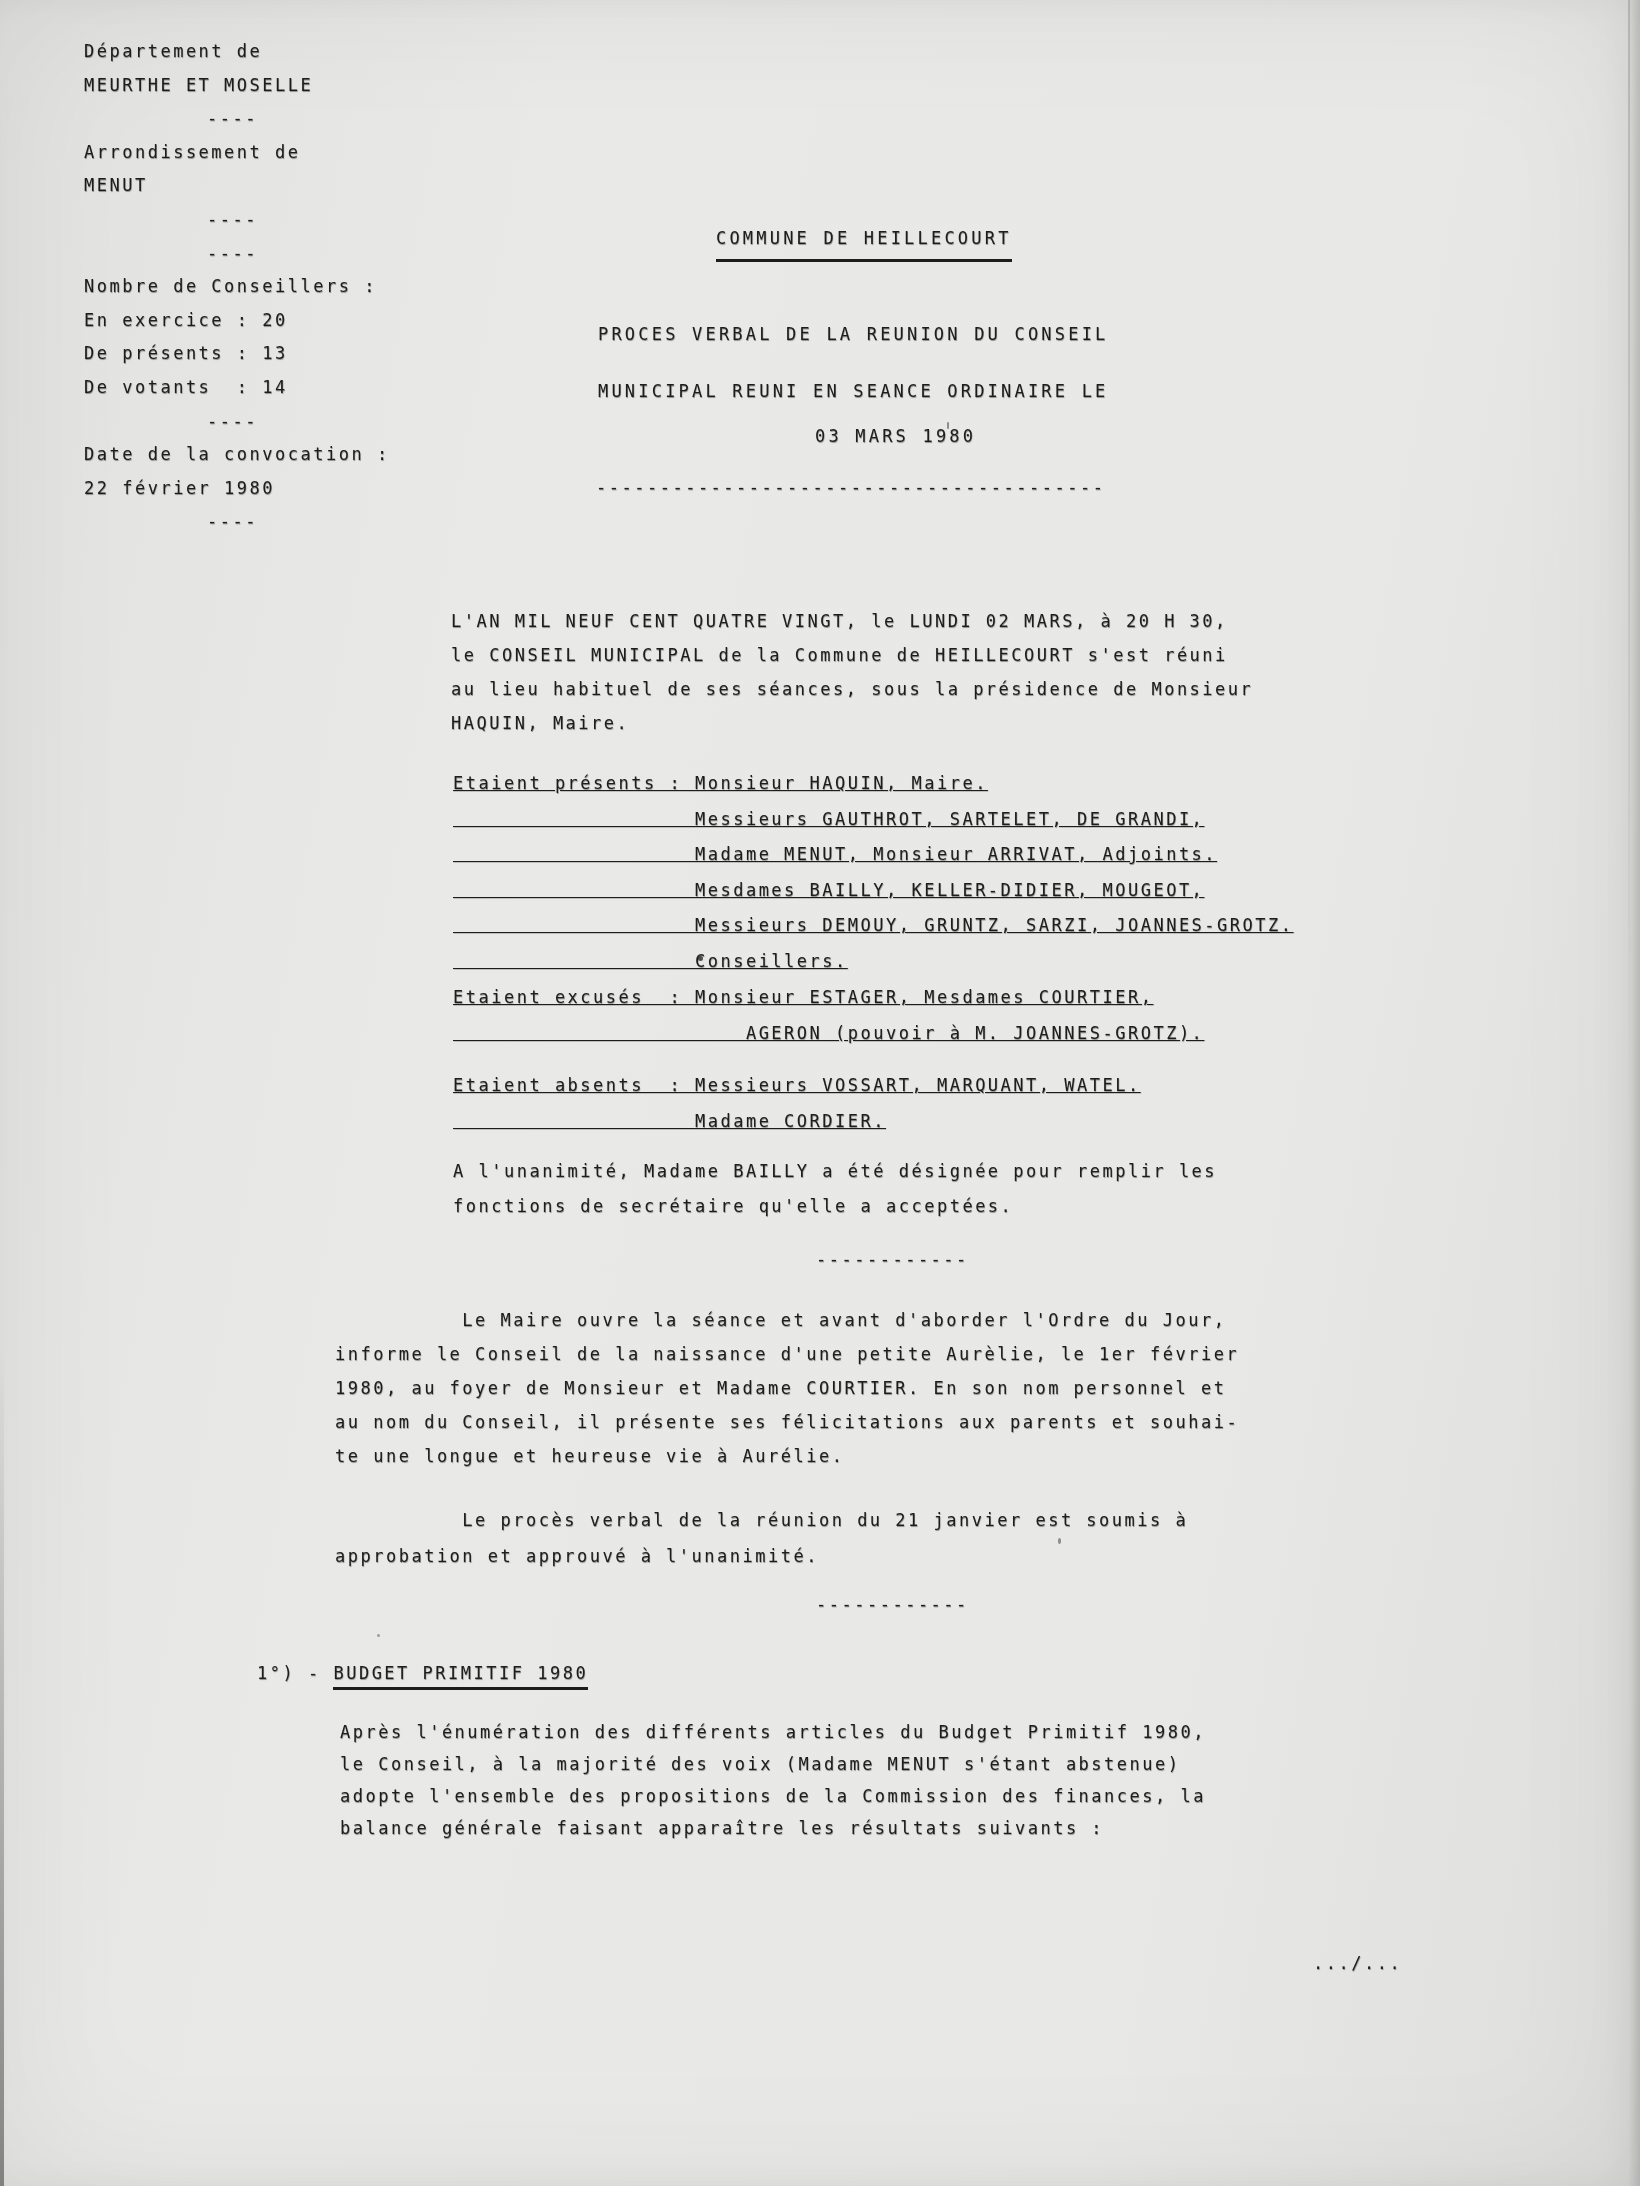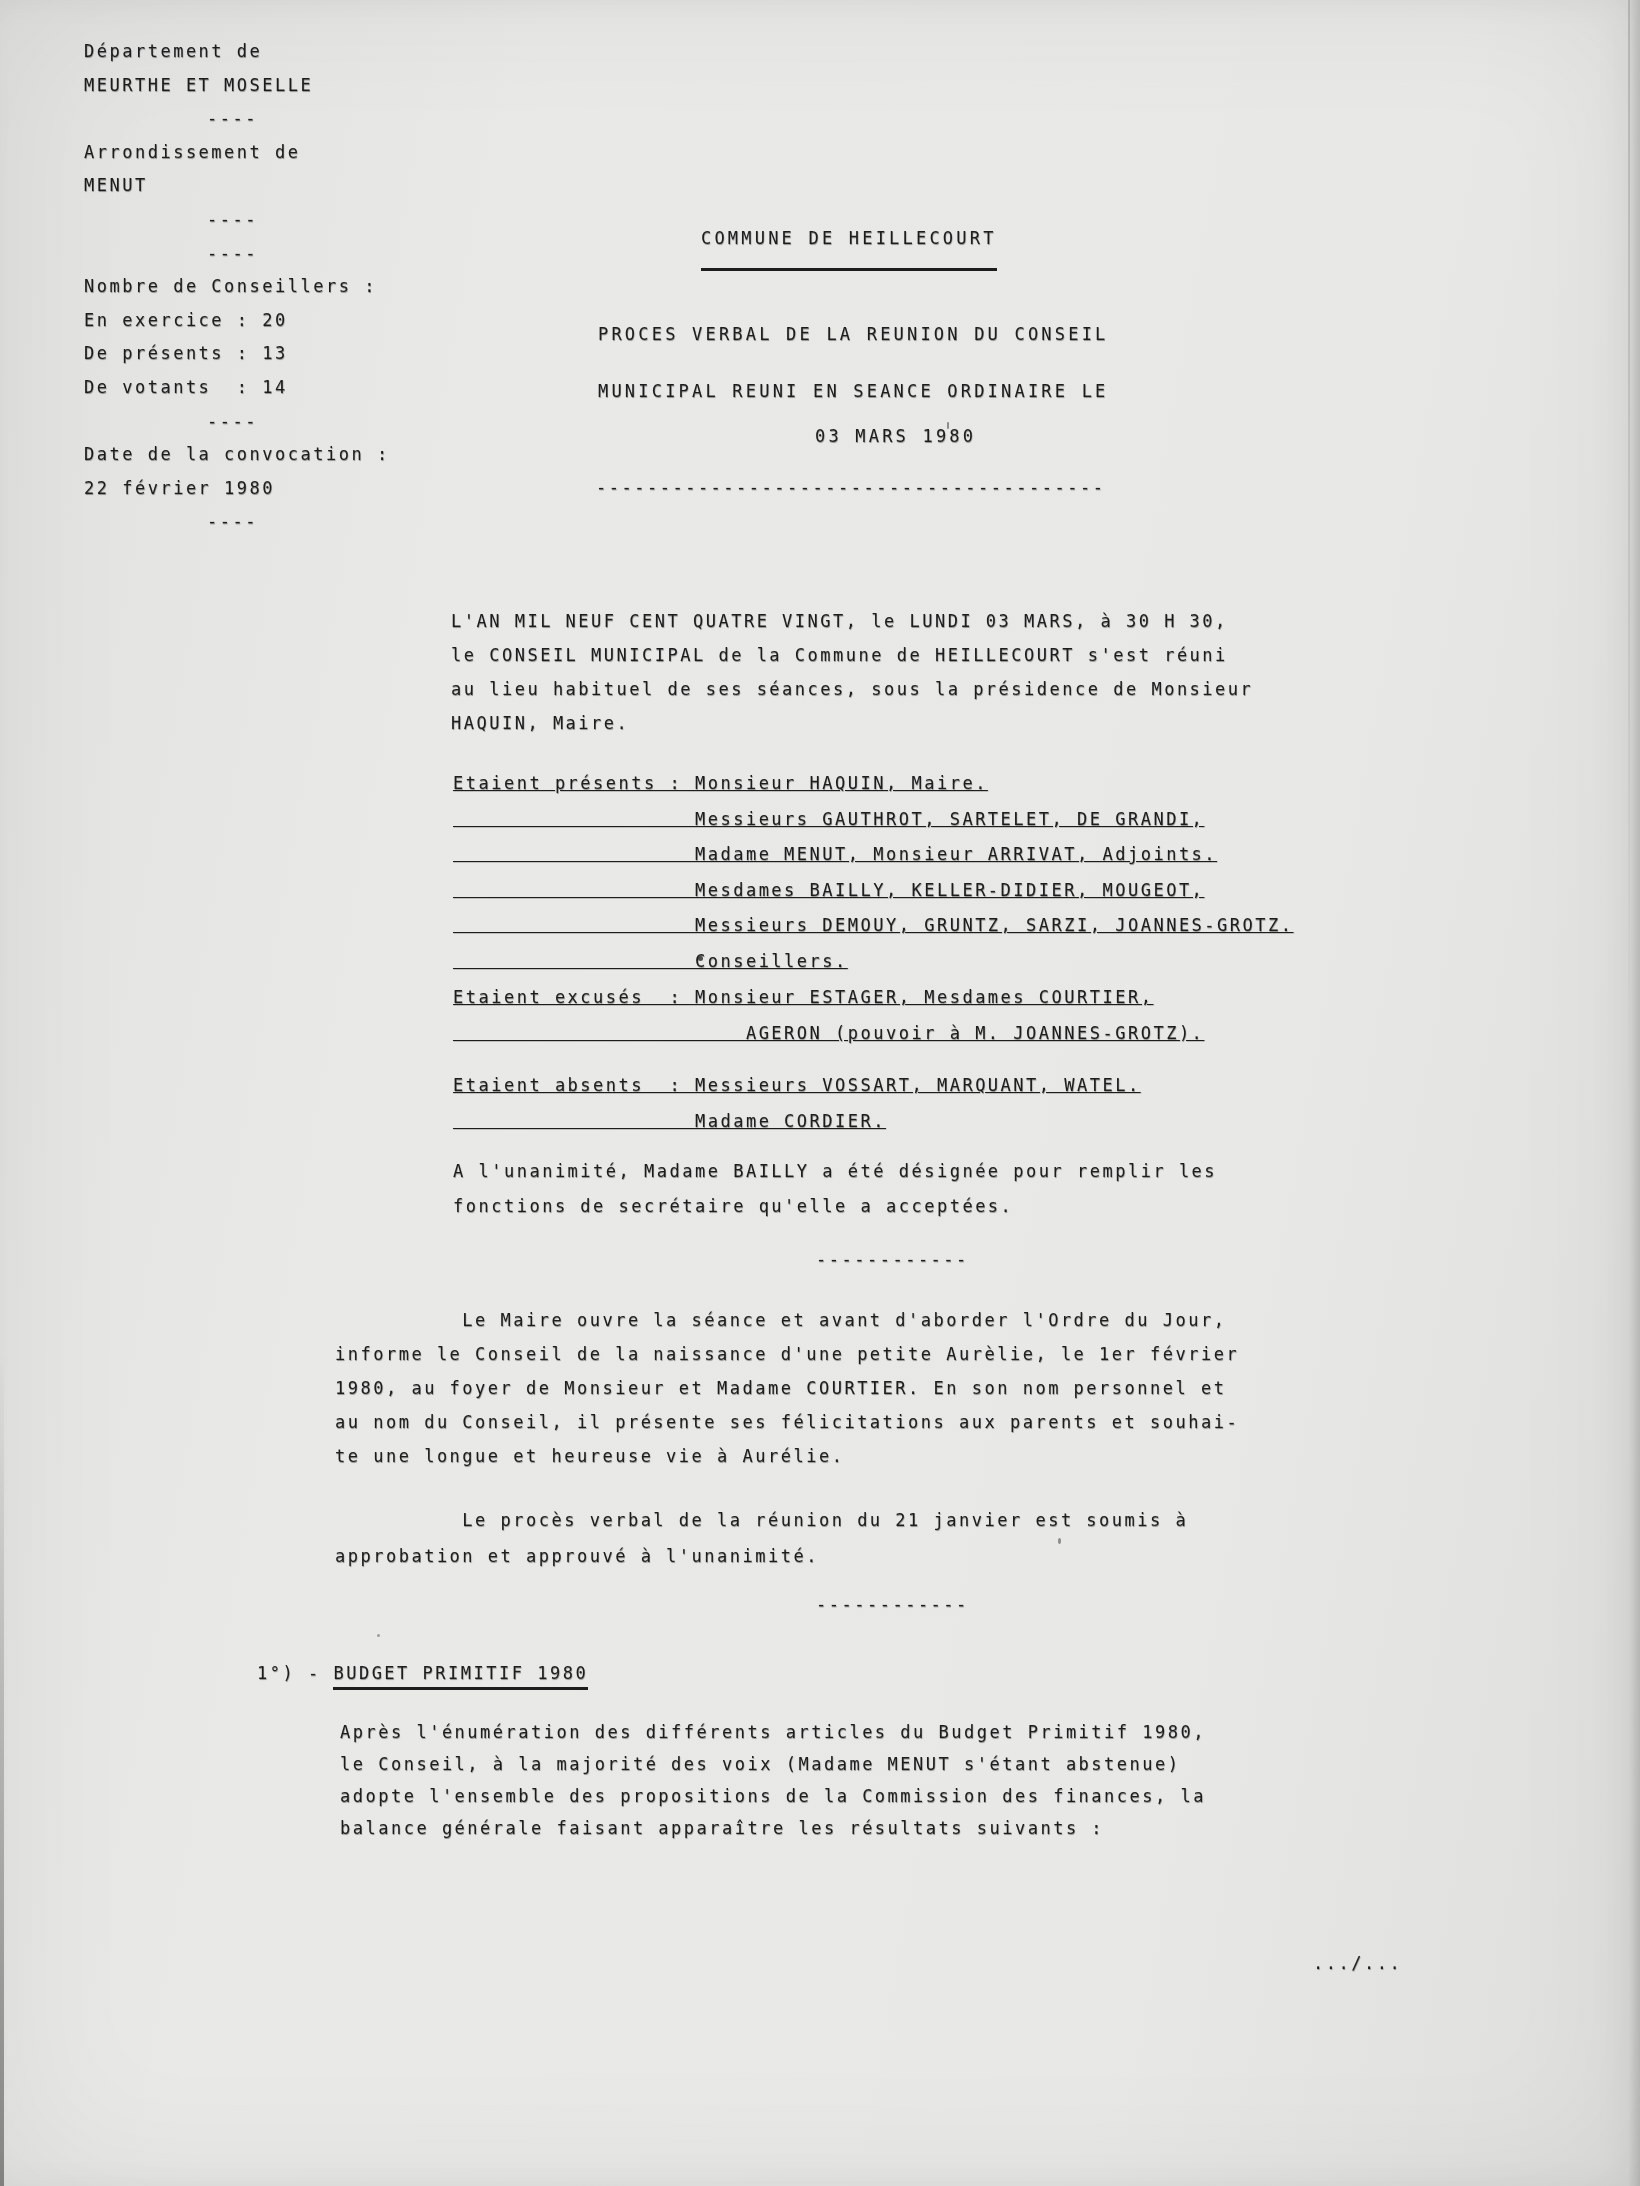--- a/index.html
+++ b/index.html
@@ -16,21 +16,21 @@
     text-shadow:0.5px 0.5px 0.7px rgba(25,25,25,0.42);
   }
   .wide { letter-spacing:3.2px; }
   .admin-col { position:absolute; left:84px; top:35px; }
   .admin-col .tw { position:static; line-height:33.6px; }
   .dash-row { padding-left:123px; }
   .lh355 { line-height:35.5px;text-decoration:underline; }
   .lh35  { line-height:35px; }
   .lh36  { line-height:36px; }
   .lh32  { line-height:32px; }
-  .ul-heavy { border-bottom:3px solid #1d1d1d; padding-bottom:20px; }
+  .ul-heavy { border-bottom:3px solid #1d1d1d; padding-bottom:11px;margin-left:15px; }
   .ul-head  { border-bottom:3px solid #1d1d1d; padding-bottom:4px; }
   .vignette { position:absolute; inset:0; pointer-events:none;
     box-shadow:inset 0 0 150px rgba(0,0,0,0.06), inset -16px 0 34px rgba(0,0,0,0.05); }
   .right-edge { position:absolute; top:0; bottom:0; right:0; width:12px;
     background:linear-gradient(to right, rgba(0,0,0,0), rgba(0,0,0,0.12)); }
   .right-crease { position:absolute; top:0; left:1628px; width:2px; height:1150px;
     background:linear-gradient(to bottom, rgba(0,0,0,0.15), rgba(0,0,0,0)); }
   .left-edge { position:absolute; top:1350px; bottom:0; left:0; width:4px;
     background:linear-gradient(to bottom, rgba(0,0,0,0), rgba(0,0,0,0.40)); }
   .speck { position:absolute; background:rgba(30,30,30,0.75); border-radius:50%; }
@@ -57,21 +57,21 @@
 22 février 1980</pre>
     <pre class="tw dash-row">----</pre>
   </div>
 
   <pre class="tw wide" style="left:701px; top:221px;"><span class="ul-heavy">COMMUNE DE HEILLECOURT</span></pre>
   <pre class="tw wide" style="left:598px; top:374px;">MUNICIPAL REUNI EN SEANCE ORDINAIRE LE</pre>
   <pre class="tw wide" style="left:598px; top:317px;">PROCES VERBAL DE LA REUNION DU CONSEIL</pre>
   <pre class="tw wide" style="left:815px; top:419px;">03 MARS 1980</pre>
   <pre class="tw" style="left:596px; top:470px;">----------------------------------------</pre>
 
-  <pre class="tw" style="left:451px; top:604px;">L'AN MIL NEUF CENT QUATRE VINGT, le LUNDI 03 MARS, à 30 H 30,
+  <pre class="tw" style="left:451px; top:604px;">L'AN MIL NEUF CENT QUATRE VINGT, le LUNDI 02 MARS, à 20 H 30,
 le CONSEIL MUNICIPAL de la Commune de HEILLECOURT s'est réuni
 au lieu habituel de ses séances, sous la présidence de Monsieur
 HAQUIN, Maire.</pre>
   <pre class="tw lh355" style="left:453px; top:766px;">Etaient présents : Monsieur HAQUIN, Maire.
                    Messieurs GAUTHROT, SARTELET, DE GRANDI,
                    Madame MENUT, Monsieur ARRIVAT, Adjoints.
                    Mesdames BAILLY, KELLER-DIDIER, MOUGEOT,
                    Messieurs DEMOUY, GRUNTZ, SARZI, JOANNES-GROTZ.
                    Conseillers.</pre>
   <pre class="tw lh355" style="left:453px; top:980px;">Etaient excusés  : Monsieur ESTAGER, Mesdames COURTIER,

